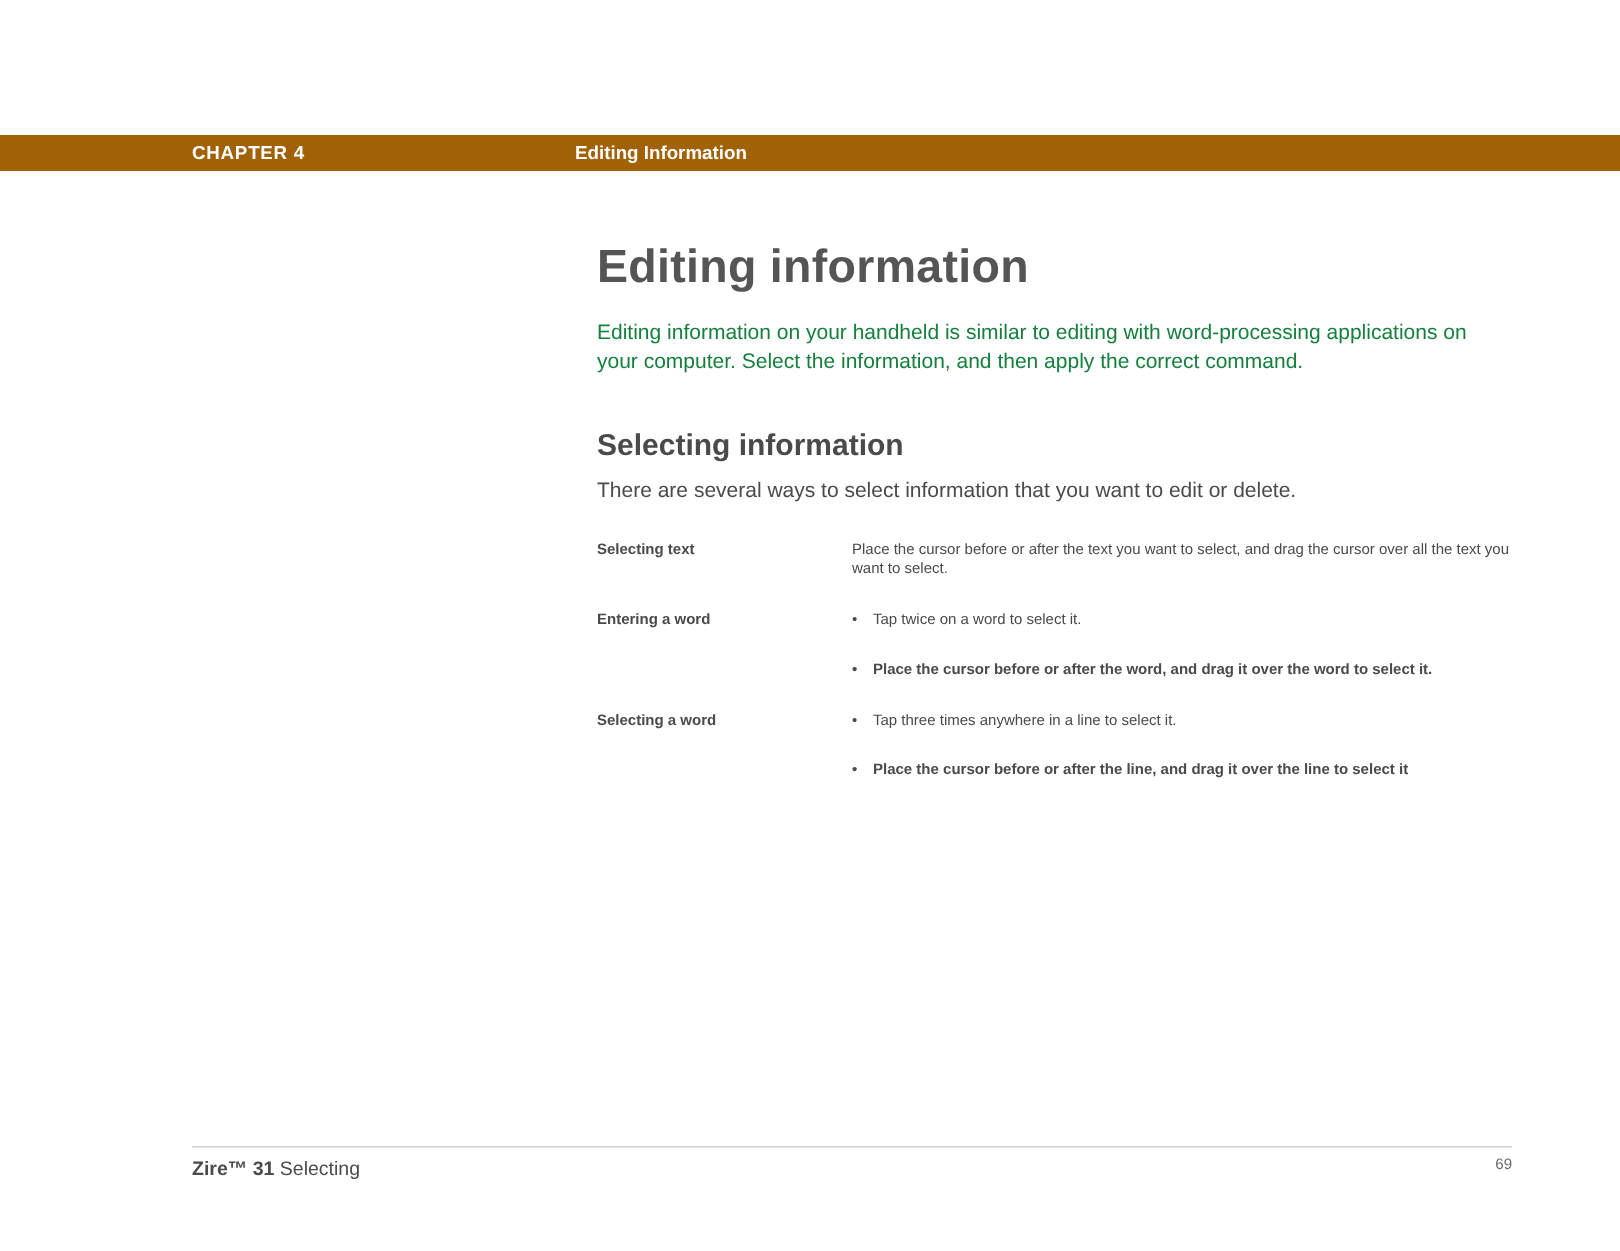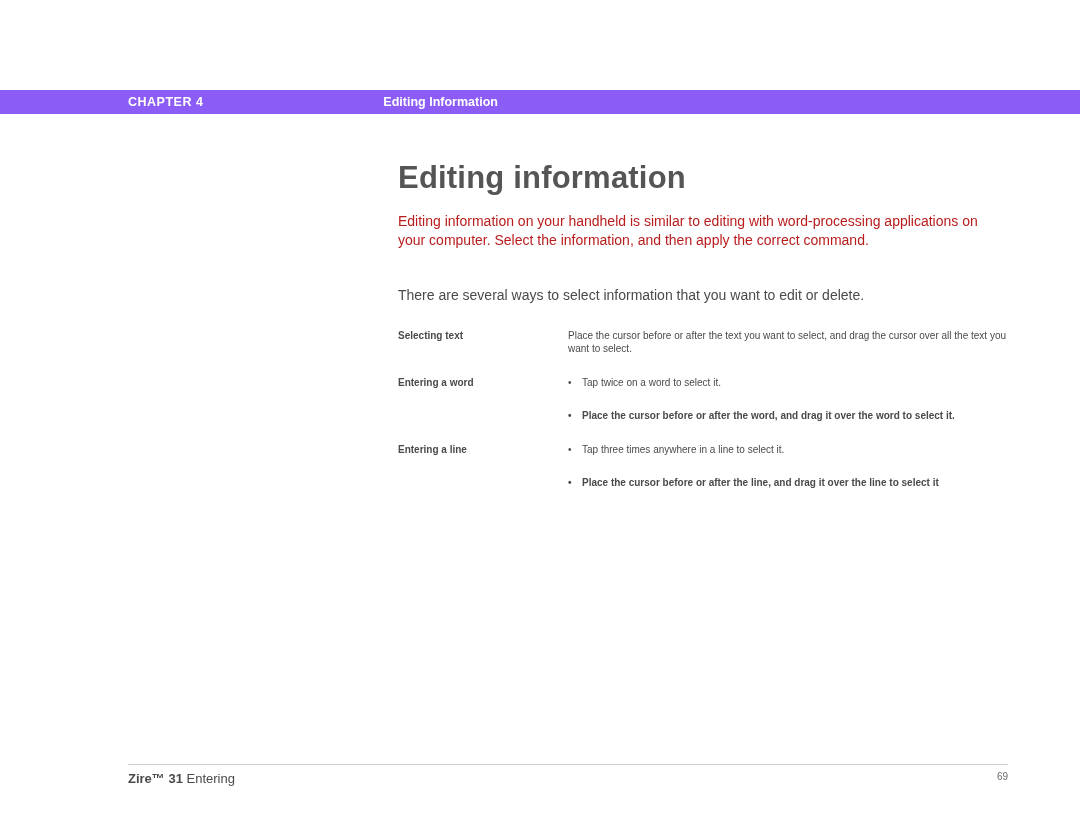--- a/index.html
+++ b/index.html
@@ -11,21 +11,21 @@
     color: #4a4a4a;
     background: #ffffff;
     position: relative;
   }
   .header-bar {
     position: absolute;
     top: 90px;
     left: 0;
     right: 0;
     height: 24px;
-    background: #8b5cf6;
+    background: #a16207;
     color: #ffffff;
     font-size: 12.5px;
     font-weight: bold;
     display: flex;
     align-items: center;
   }
   .header-chapter {
     margin-left: 128px;
     letter-spacing: 0.5px;
   }
@@ -42,21 +42,21 @@
     margin: 0 0 12px 0;
     font-size: 31px;
     font-weight: 700;
     color: #555555;
     letter-spacing: 0.2px;
   }
   p.body-text {
     margin: 16px 0 36px 0;
     font-size: 14px;
     line-height: 1.35;
-    color: #b91c1c;
+    color: #15803d;
   }
   h2.sub-heading {
     margin: 0 0 8px 0;
     font-size: 20px;
     font-weight: bold;
     color: #4a4a4a;
   }
   p.sub-body {
     margin: 0 0 24px 0;
     font-size: 14px;
@@ -118,42 +118,43 @@
 
 <div class="header-bar">
   <span class="header-chapter">CHAPTER 4</span>
   <span class="header-section">Editing Information</span>
 </div>
 
 <div class="content">
   <h1 class="main-heading">Editing information</h1>
   <p class="body-text">Editing information on your handheld is similar to editing with word-processing applications on your computer. Select the information, and then apply the correct command.</p>
 
+  <h2 class="sub-heading">Selecting information</h2>
   <p class="sub-body">There are several ways to select information that you want to edit or delete.</p>
 
   <div class="def-row">
     <div class="def-term">Selecting text</div>
     <div class="def-body">Place the cursor before or after the text you want to select, and drag the cursor over all the text you want to select.</div>
   </div>
 
   <div class="def-row">
     <div class="def-term">Entering a word</div>
     <div class="def-body">
       <div class="bullet-item">Tap twice on a word to select it.</div>
       <div class="bullet-item">Place the cursor before or after the word, and drag it over the word to select it.</div>
     </div>
   </div>
 
   <div class="def-row">
-    <div class="def-term">Entering a line</div>
+    <div class="def-term">Selecting a word</div>
     <div class="def-body">
       <div class="bullet-item">Tap three times anywhere in a line to select it.</div>
       <div class="bullet-item">Place the cursor before or after the line, and drag it over the line to select it</div>
     </div>
   </div>
 </div>
 
 <div class="footer">
   <span class="product">
-    <strong>Zire™ 31</strong><span> Entering</span>
+    <strong>Zire™ 31</strong><span> Selecting</span>
   </span>
   <span class="pagenum">69</span>
 </div>
 
 </body></html>

